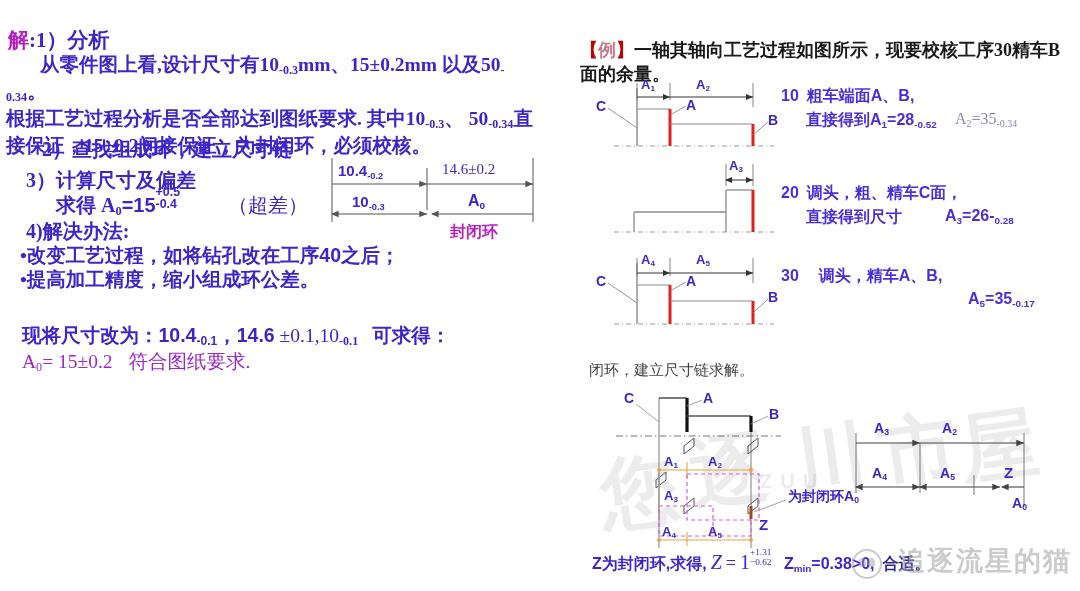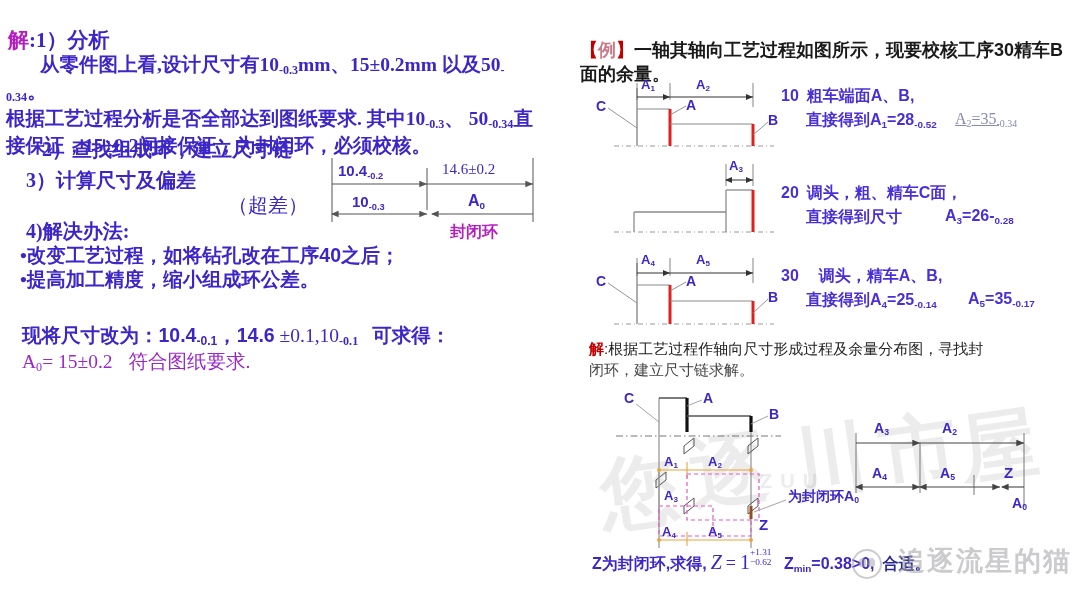--- a/index.html
+++ b/index.html
@@ -84,20 +84,26 @@
     <div>
       <span>根据工艺过程分析是否全部达到图纸要求. 其中10</span><sub>-0.3</sub><span>、   50</span><sub>-0.34</sub><span>直</span>
     </div>
     <div>接保证，15±0.2间接保证，为封闭环，必须校核。</div>
   </div>
 
   <div class="abs blue bold" style="left:42px;top:136px;font-size:20px;">2）查找组成环，建立尺寸链</div>
 
   <div class="abs blue bold" style="left:26px;top:167px;font-size:20px;">3）计算尺寸及偏差</div>
 
+  <div class="abs blue bold" style="left:56px;top:192px;font-size:20px;">
+    <span>求得 A</span><sub>0</sub><span class="sans">=15</span><span style="display:inline-block;position:relative;width:30px;height:1em;vertical-align:baseline;">
+        <span class="sans" style="position:absolute;left:0;top:-0.55em;font-size:.62em;">+0.5</span>
+        <span class="sans" style="position:absolute;left:0;top:0.40em;font-size:.62em;">-0.4</span>
+    </span>
+  </div>
   <div class="abs blue" style="left:228px;top:192px;font-size:20px;">（超差）</div>
 
   <div class="abs blue bold" style="left:26px;top:218px;font-size:20px;">4)解决办法:</div>
   <div class="abs blue" style="left:20px;top:242px;font-size:19.5px;font-weight:bold;">
     <span>•改变工艺过程，如将钻孔改在工序</span><span class="sans">40</span><span>之后；</span>
   </div>
   <div class="abs blue" style="left:20px;top:266px;font-size:19.5px;font-weight:bold;">•提高加工精度，缩小组成环公差。</div>
 
 
   <div class="abs blue" style="left:22px;top:322px;font-size:19.5px;font-weight:bold;">
@@ -136,21 +142,21 @@
     <div class="abs sans bold" style="left:26px;top:41px;font-size:15px;color:#3d26c8;">
       <span>10</span><sub>-0.3</sub>
     </div>
     <div class="abs sans bold" style="left:142px;top:40px;font-size:16px;color:#3d26c8;">
       <span>A</span><sub>0</sub>
     </div>
     <div class="abs serif bold" style="left:124px;top:70px;font-size:16px;color:#b41ec0;">封闭环</div>
   </div>
 
 
-  <div class="abs" style="left:580px;top:38px;font-size:18px;font-weight:bold;font-family:Liberation Sans, sans-serif;color:#1a1a1a;">
+  <div class="abs" style="left:580px;top:38px;font-size:18px;font-weight:bold;font-family:Liberation Serif, serif;color:#1a1a1a;">
     <span class="red">【</span><span style="color:#c77a8a;">例</span><span class="red">】</span><span>一轴其轴向工艺过程如图所示，现要校核工序30精车B</span>
   </div>
   <div class="abs dark" style="left:580px;top:62px;font-size:18px;font-weight:bold;font-family:'Liberation Sans','DejaVu Sans',sans-serif;">面的余量。</div>
 
   <div class="svgbox" style="left:596px;top:80px;width:190px;height:72px;">
     <svg width="190" height="72" viewBox="0 0 190 72">
       <defs>
         <marker id="ah10" markerWidth="8" markerHeight="8" refX="7" refY="3" orient="auto">
           <path d="M0,0 L7,3 L0,6 z" fill="#333"></path>
         </marker>
@@ -188,21 +194,21 @@
     <div class="abs sans bold blue" style="left:90px;top:17px;font-size:14px;">A</div>
     <div class="abs sans bold blue" style="left:172px;top:32px;font-size:14px;">B</div>
   </div>
 
   <div class="abs blue2 sans bold" style="left:781px;top:86px;font-size:16px;">
     <span>10</span><span style="padding-left:8px;">粗车端面A、B,</span>
   </div>
   <div class="abs blue2 sans bold" style="left:806px;top:110px;font-size:16px;">
     <span>直接得到A</span><sub>1</sub><span>=28</span><sub>-0.52</sub>
   </div>
-  <div class="abs serif" style="left:955px;top:110px;font-size:16px;color:#8888b8;text-decoration:underline;">
+  <div class="abs serif" style="left:955px;top:110px;font-size:16px;color:#8888b8;">
     <span>A</span><sub>2</sub><span>=35</span><sub>-0.34</sub>
   </div>
 
   <div class="svgbox" style="left:596px;top:160px;width:190px;height:78px;">
     <svg width="190" height="78" viewBox="0 0 190 78">
       <defs>
         <marker id="ah20" markerWidth="8" markerHeight="8" refX="7" refY="3" orient="auto">
           <path d="M0,0 L7,3 L0,6 z" fill="#333"></path>
         </marker>
         <marker id="ah20s" markerWidth="8" markerHeight="8" refX="1" refY="3" orient="auto">
@@ -261,30 +267,24 @@
     <div class="abs sans bold blue" style="left:45px;top:-3px;font-size:13px;">A<sub>4</sub></div>
     <div class="abs sans bold blue" style="left:100px;top:-3px;font-size:13px;">A<sub>5</sub></div>
     <div class="abs sans bold blue" style="left:0px;top:18px;font-size:14px;">C</div>
     <div class="abs sans bold blue" style="left:90px;top:18px;font-size:14px;">A</div>
     <div class="abs sans bold blue" style="left:172px;top:34px;font-size:14px;">B</div>
   </div>
 
   <div class="abs blue2 sans bold" style="left:781px;top:266px;font-size:16px;">
     <span>30</span><span style="padding-left:20px;">调头，精车A、B,</span>
   </div>
-  <div class="abs blue2 sans bold" style="left:806px;top:290px;font-size:16px;">
-    <span>直接得到A</span><sub>4</sub><span>=25</span><sub>-0.14</sub>
-  </div>
   <div class="abs blue2 sans bold" style="left:968px;top:290px;font-size:16px;">
     <span>A</span><sub>5</sub><span>=35</span><sub>-0.17</sub>
   </div>
 
-  <div class="abs" style="left:589px;top:340px;font-size:15px;font-family:'Liberation Sans','DejaVu Sans',sans-serif;color:#222;">
-    <span class="red bold">解</span><span>:</span><span>根据工艺过程作轴向尺寸形成过程及余量分布图，寻找封</span>
-  </div>
   <div class="abs" style="left:589px;top:361px;font-size:15px;font-family:'Liberation Sans','DejaVu Sans',sans-serif;color:#404040;">闭环，建立尺寸链求解。</div>
 
   <div class="svgbox" style="left:596px;top:388px;width:250px;height:165px;">
     <svg width="250" height="165" viewBox="0 0 250 165">
       <defs>
         <marker id="dotm" markerWidth="5" markerHeight="5" refX="2.5" refY="2.5">
           <circle cx="2.5" cy="2.5" r="1.6" fill="#e8a33d"></circle>
         </marker>
         <marker id="ahp" markerWidth="7" markerHeight="7" refX="6" refY="2.6" orient="auto">
           <path d="M0,0 L6,2.6 L0,5.2 z" fill="#e857c8"></path>

